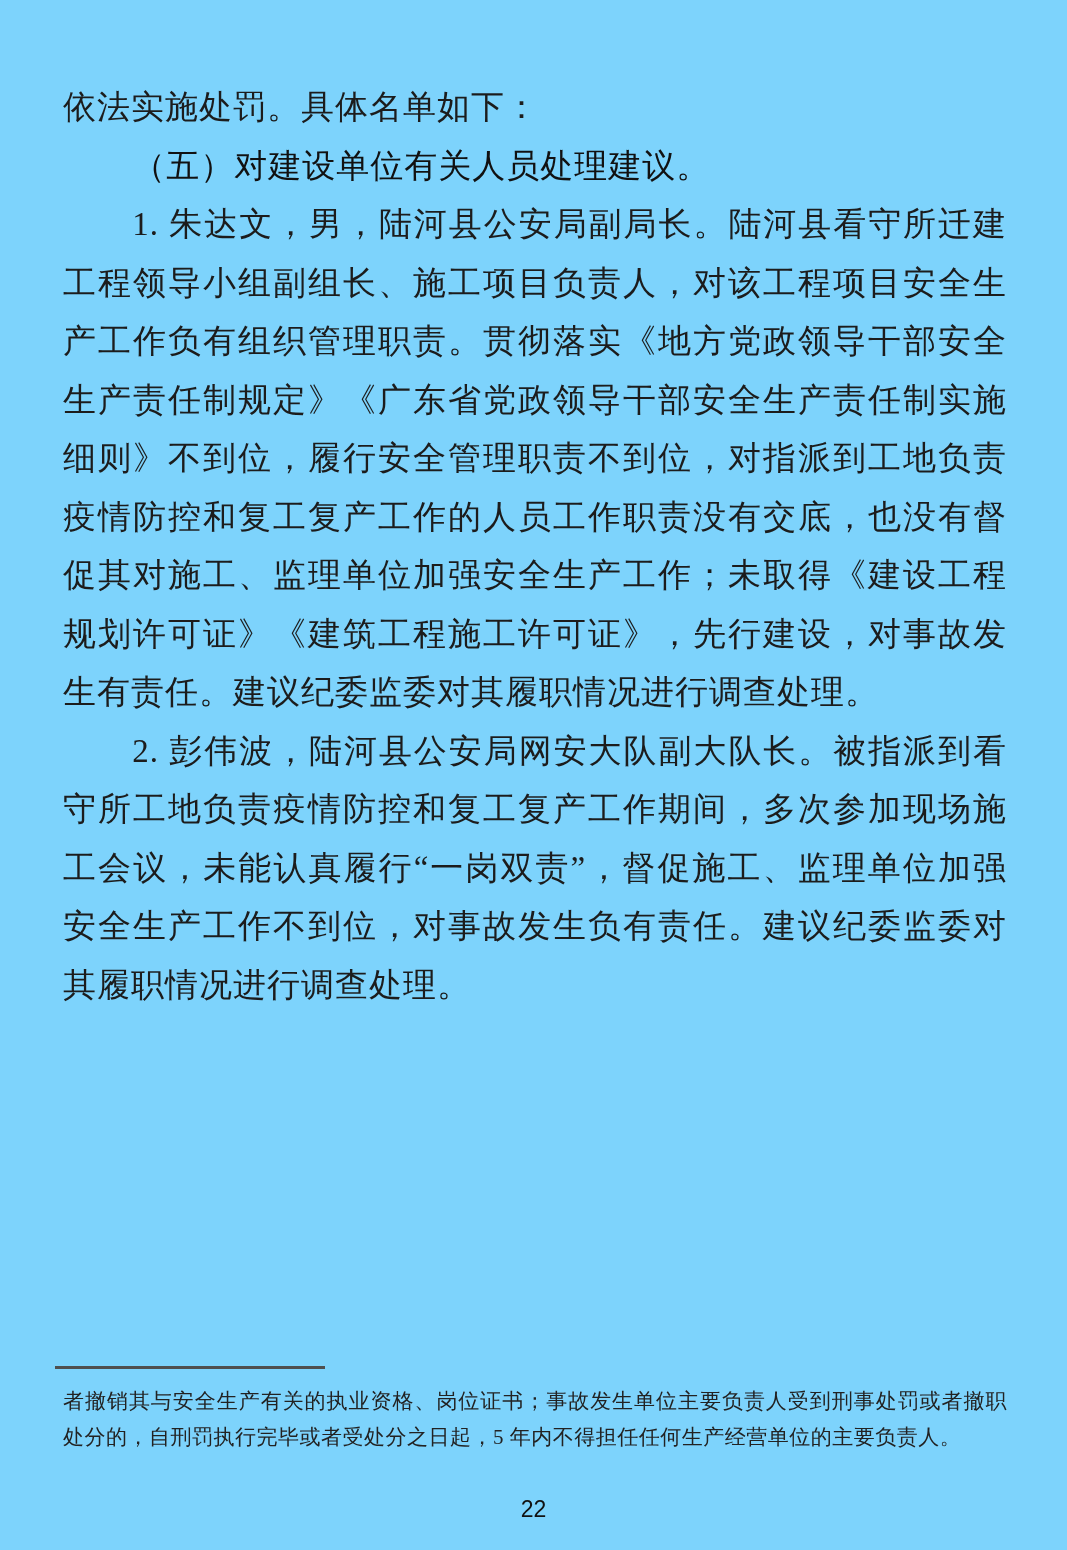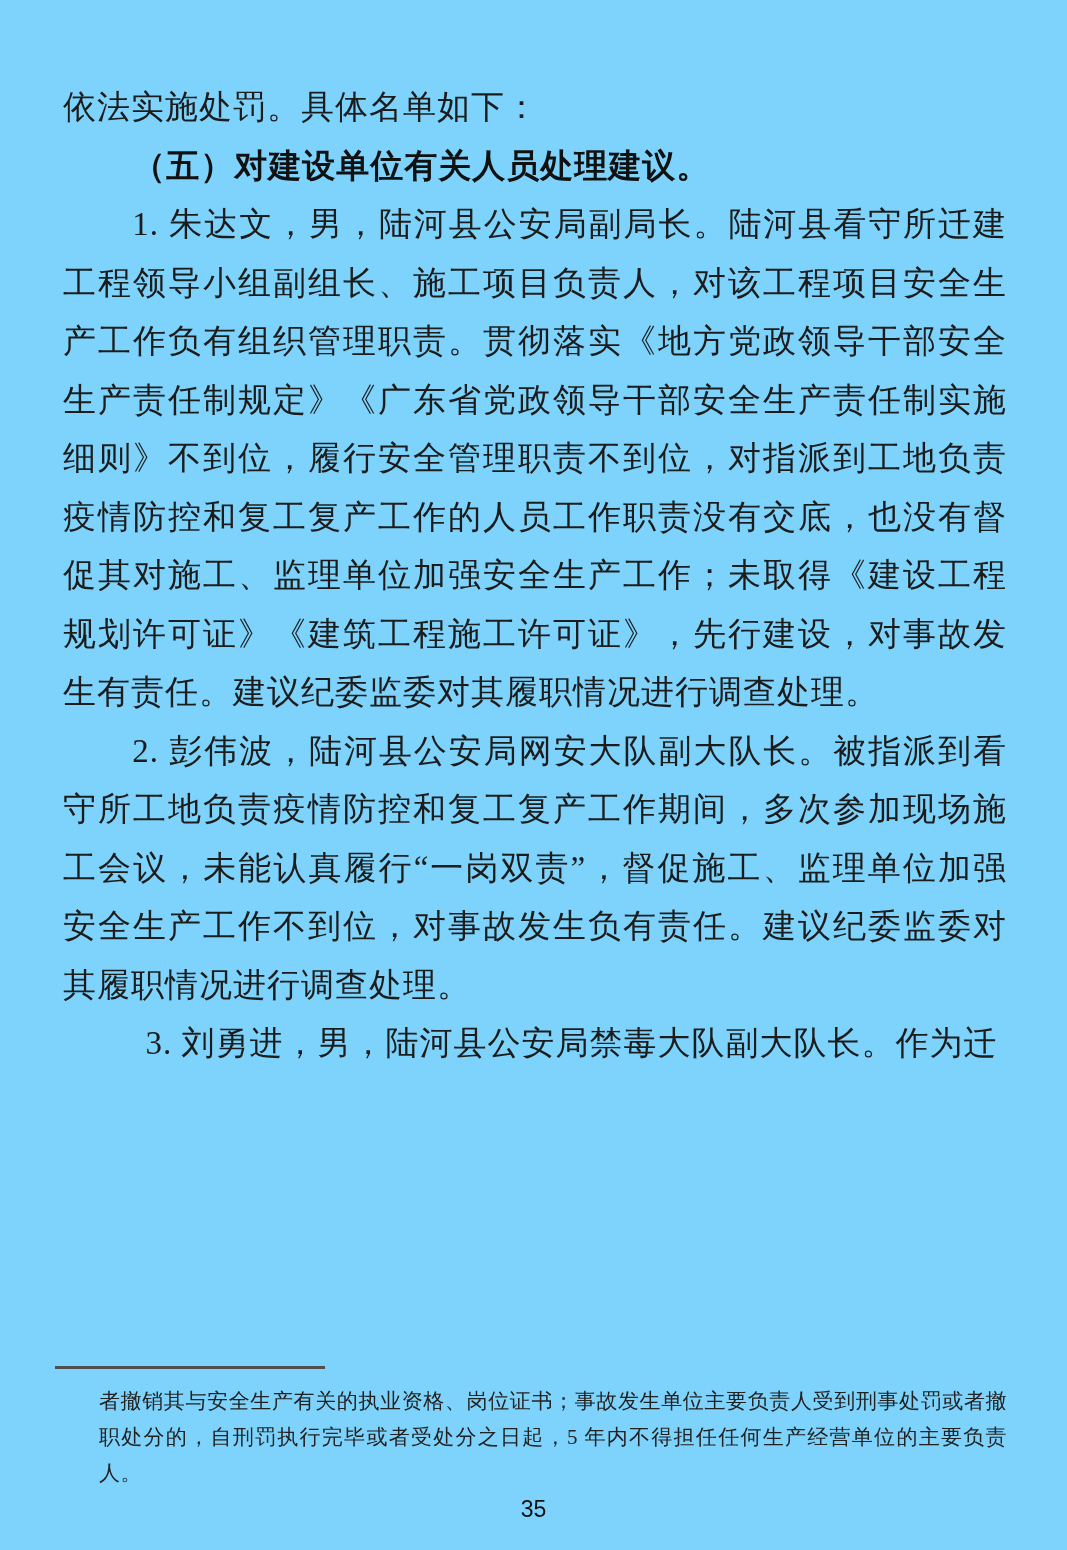--- a/index.html
+++ b/index.html
@@ -21,21 +21,21 @@
     font-size: 33px;
     line-height: 58.5px;
     letter-spacing: 1px;
     text-align: justify;
     text-justify: inter-character;
   }
   .body-text p { margin: 0; }
   .para-indent { text-indent: 2.1em; }
   .para-indent-extra { text-indent: 2.5em; }
   .section-heading {
-    font-weight: bold;
+    font-weight: normal;
     color: #111111;
   }
   .footnote-block {
     position: absolute;
     top: 1366px;
     left: 55px;
     width: 952px;
   }
   .footnote-separator {
     width: 270px;
@@ -44,21 +44,20 @@
     margin-bottom: 14px;
   }
   .footnote-text {
     padding-left: 8px;
     font-size: 21px;
     line-height: 36px;
     letter-spacing: 0.5px;
     text-align: justify;
     text-justify: inter-character;
     color: #222222;
-    margin-left: 36px;
   }
   .page-number {
     position: absolute;
     top: 1496px;
     left: 0;
     width: 100%;
     text-align: center;
     font-size: 23px;
     color: #111111;
     font-family: "Liberation Sans", "DejaVu Sans", sans-serif;
@@ -67,23 +66,22 @@
 </head>
 <body>
 
 <div class="page">
 
   <div class="body-text">
     <p>依法实施处罚。具体名单如下：</p>
     <p class="para-indent section-heading">（五）对建设单位有关人员处理建议。</p>
     <p class="para-indent">1. 朱达文，男，陆河县公安局副局长。陆河县看守所迁建工程领导小组副组长、施工项目负责人，对该工程项目安全生产工作负有组织管理职责。贯彻落实《地方党政领导干部安全生产责任制规定》《广东省党政领导干部安全生产责任制实施细则》不到位，履行安全管理职责不到位，对指派到工地负责疫情防控和复工复产工作的人员工作职责没有交底，也没有督促其对施工、监理单位加强安全生产工作；未取得《建设工程规划许可证》《建筑工程施工许可证》，先行建设，对事故发生有责任。建议纪委监委对其履职情况进行调查处理。</p>
     <p class="para-indent">2. 彭伟波，陆河县公安局网安大队副大队长。被指派到看守所工地负责疫情防控和复工复产工作期间，多次参加现场施工会议，未能认真履行“一岗双责”，督促施工、监理单位加强安全生产工作不到位，对事故发生负有责任。建议纪委监委对其履职情况进行调查处理。</p>
-    <p class="para-indent-extra">3. 刘勇进，男，陆河县公安局禁毒大队副大队长。作为迁</p>
   </div>
 
   <div class="footnote-block">
     <div class="footnote-separator"></div>
     <div class="footnote-text">者撤销其与安全生产有关的执业资格、岗位证书；事故发生单位主要负责人受到刑事处罚或者撤职处分的，自刑罚执行完毕或者受处分之日起，5 年内不得担任任何生产经营单位的主要负责人。</div>
   </div>
 
-  <div class="page-number">35</div>
+  <div class="page-number">22</div>
 
 </div>
 
 </body></html>

